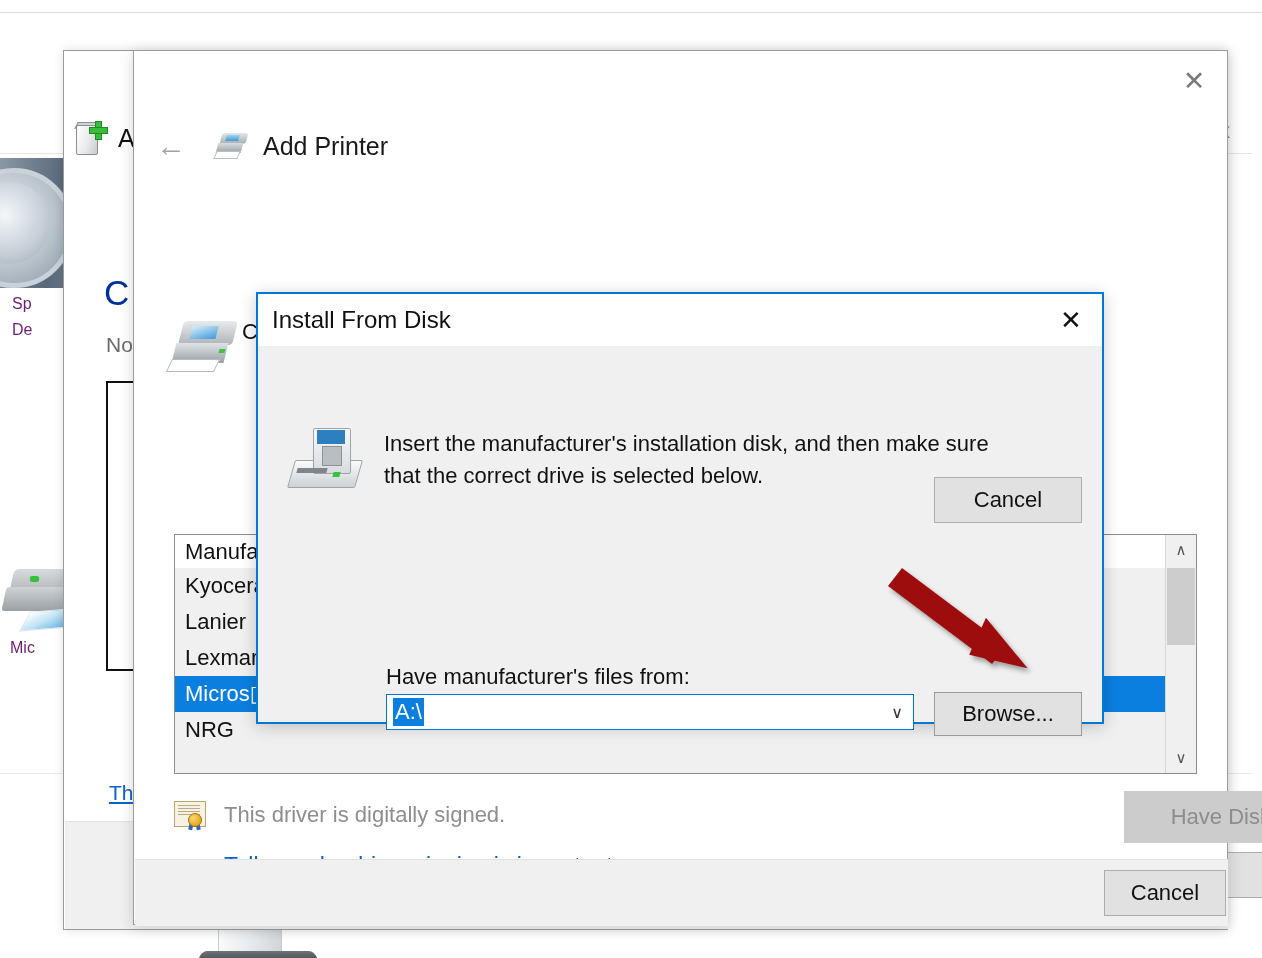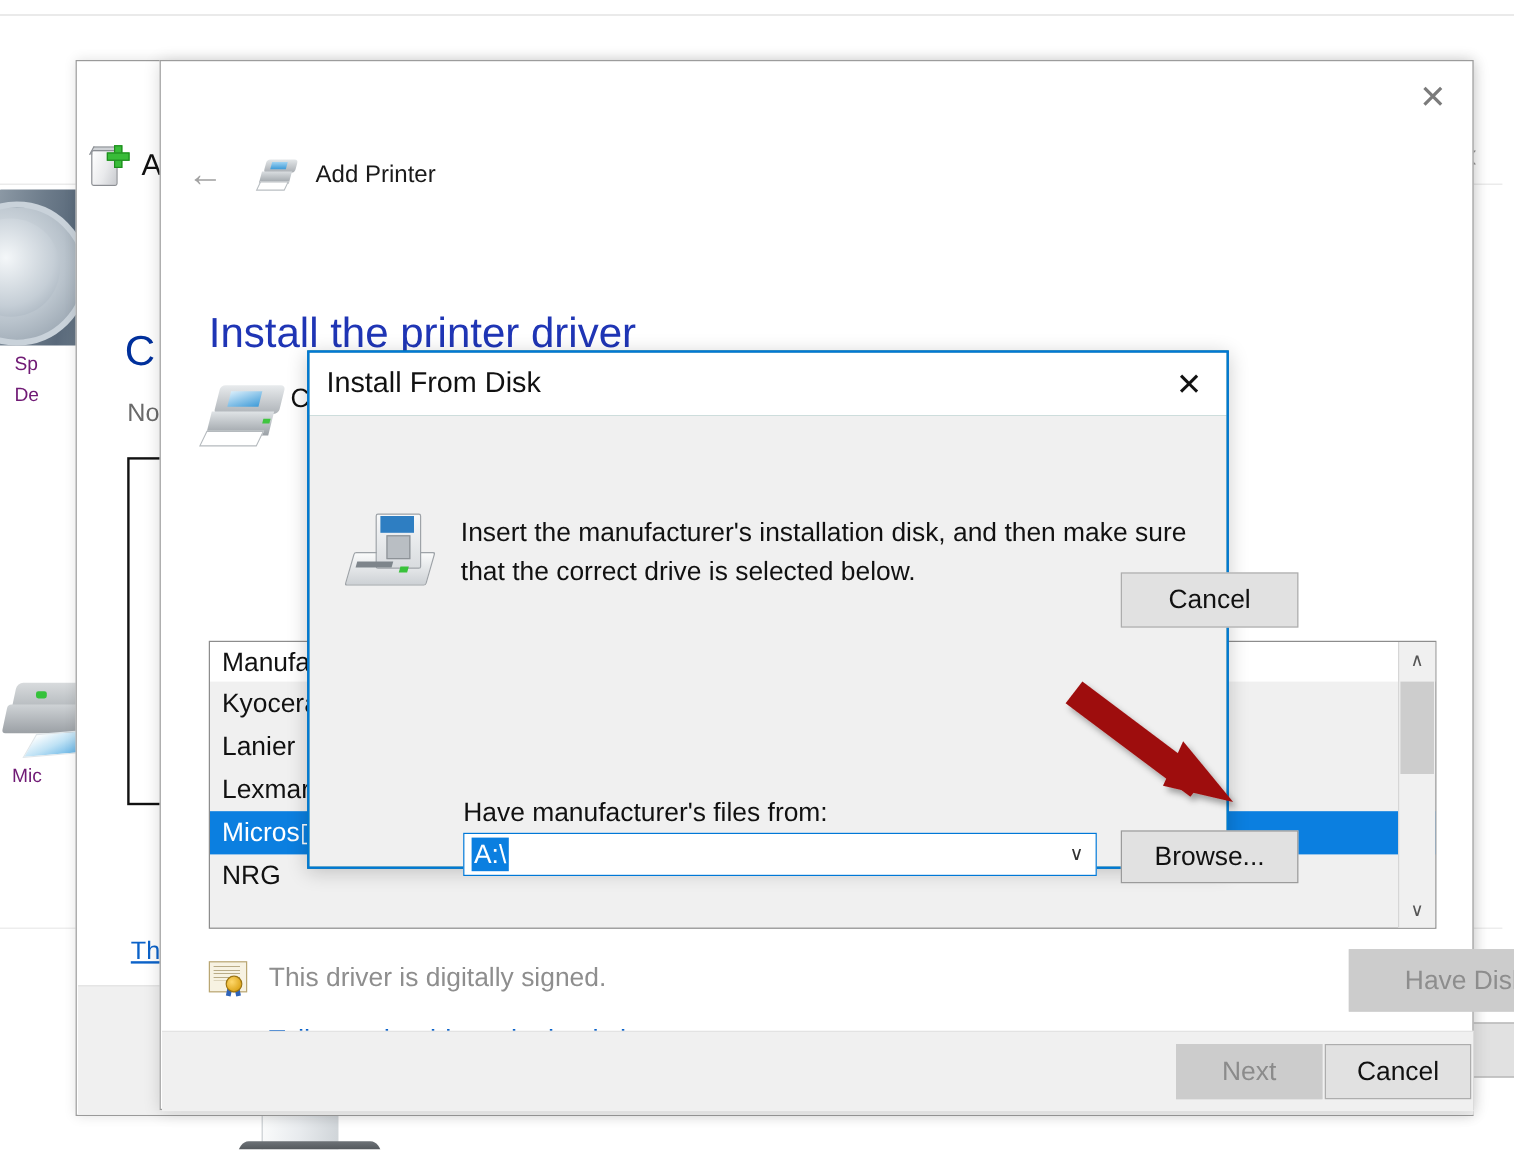--- a/index.html
+++ b/index.html
@@ -304,21 +304,21 @@
     transform: skewX(-15deg);
   }
   .mps-out {
     position: absolute; left: 0px; top: 18px;
     width: 22px; height: 6px;
     background: #ffffff;
     border: 1px solid #b9bec2;
     transform: skewX(-25deg);
   }
   .mw-title {
-    font-size: 20px;
+    font-size: 25px;
     color: #1a1a1a;
     white-space: nowrap;
   }
   .mw-heading {
     position: absolute;
     left: 40px; top: 207px;
     font-size: 35px;
     color: #1f35b5;
     white-space: nowrap;
   }
@@ -508,22 +508,22 @@
   }
   #btn-cancel-main {
     left: 969px; top: 10px; width: 122px;
     background: #e1e1e1; border: 1px solid #adadad; color: #111;
   }
 
   
   .ifd {
     position: absolute;
     left: 256px; top: 292px;
-    width: 768px; height: 432px;
-    background: #0f766e;
+    width: 848px; height: 432px;
+    background: #fef9c3;
     border: 2px solid #0078d7;
     box-sizing: border-box;
     box-shadow: 0 3px 16px rgba(0,0,0,0.20);
   }
   .ifd-titlebar {
     position: relative;
     height: 52px;
     background: #ffffff;
     display: flex;
     align-items: center;
@@ -727,21 +727,20 @@
       <div class="mw-back">←</div>
       <div class="mw-printer-small">
         <span class="mps-top"></span>
         <span class="mps-scr"></span>
         <span class="mps-body"></span>
         <span class="mps-out"></span>
       </div>
       <div class="mw-title">Add Printer</div>
     </div>
 
-    <div class="mw-heading">Install the printer driver</div>
 
     <div class="mw-printer-big">
       <span class="mpb-top"></span>
       <span class="mpb-screen"></span>
       <span class="mpb-body"></span>
       <span class="mpb-led"></span>
       <span class="mpb-tray"></span>
     </div>
     <div class="mw-instruction">Choose your printer from the list. Click Windows Update to see more models.</div>
 
@@ -769,21 +768,20 @@
         <span class="cert-ribbon-r"></span>
         <span class="cert-seal"></span>
       </span>
       <span class="signed-text">This driver is digitally signed.</span>
     </div>
     <div class="signing-link">Tell me why driver signing is important</div>
 
     <div class="btn-disabled" id="btn-have-disk">Have Disk...</div>
 
     <div class="mw-footer">
-      <div class="footer-btn" id="btn-next">Next</div>
       <div class="footer-btn" id="btn-cancel-main">Cancel</div>
     </div>
   </div>
 
   <div class="ifd">
     <div class="ifd-titlebar">
       <div class="ifd-title">Install From Disk</div>
       <div class="ifd-close">✕</div>
     </div>
     <div class="ifd-body">

